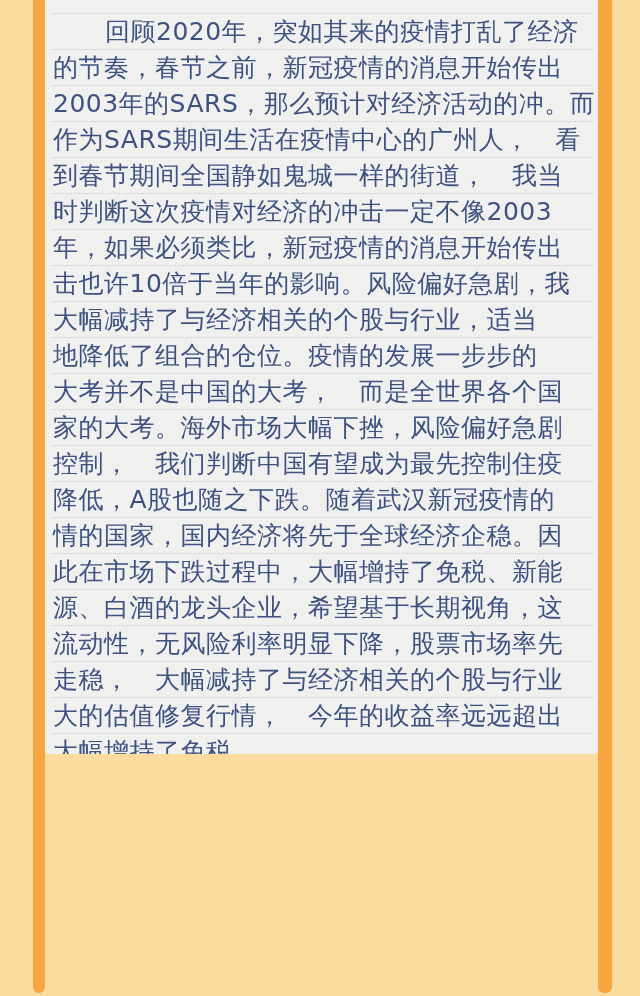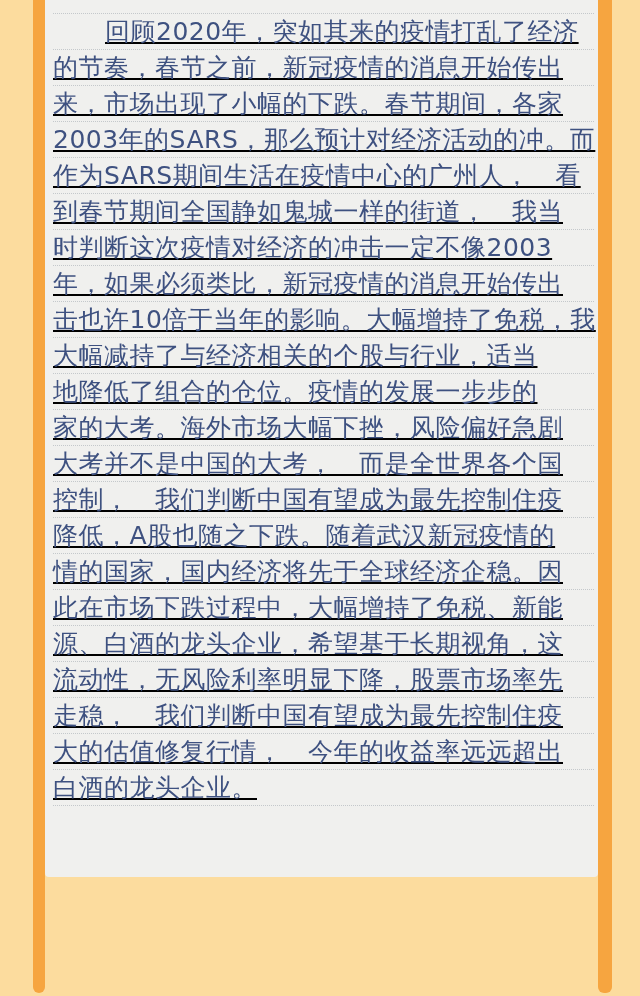--- a/index.html
+++ b/index.html
@@ -19,25 +19,24 @@
     font-family:"DejaVu Sans", sans-serif;
   }
   .frame-bar{
     position:absolute;top:0;height:993px;
     background:var(--frame);
   }
   .frame-bar.left{left:33px;width:12px;border-radius:0 0 6px 6px;}
   .frame-bar.right{left:598px;width:14px;border-radius:0 0 6px 6px;}
   .paper{
     position:absolute;left:45px;top:0;
-    width:553px;height:877px;
+    width:553px;height:754px;
     background:var(--paper);
     border-radius:0 0 4px 4px;
     overflow:hidden;
-    text-decoration:underline;
   }
   .rule-spacer{
     height:14px;
     margin:0 4px 0 8px;
     border-bottom:1px dotted var(--rule);
   }
   .row{
     height:36px;
     line-height:36px;
     margin:0 4px 0 8px;
@@ -55,33 +54,32 @@
 <body>
 
 <div class="frame-bar left"></div>
 <div class="frame-bar right"></div>
 
 <div class="paper">
   <div class="rule-spacer"></div>
 
 <div class="row indent">回顾2020年，突如其来的疫情打乱了经济</div>
     <div class="row">的节奏，春节之前，新冠疫情的消息开始传出</div>
-    <div class="row">来，市场出现了小幅的下跌。春节期间，各家</div>
     <div class="row">2003年的SARS，那么预计对经济活动的冲。而</div>
     <div class="row">作为SARS期间生活在疫情中心的广州人，　看</div>
     <div class="row">到春节期间全国静如鬼城一样的街道，　我当</div>
     <div class="row">时判断这次疫情对经济的冲击一定不像2003</div>
     <div class="row">年，如果必须类比，新冠疫情的消息开始传出</div>
-    <div class="row">击也许10倍于当年的影响。大幅增持了免税，我</div>
+    <div class="row">击也许10倍于当年的影响。风险偏好急剧，我</div>
     <div class="row">大幅减持了与经济相关的个股与行业，适当</div>
     <div class="row">地降低了组合的仓位。疫情的发展一步步的</div>
+    <div class="row">大考并不是中国的大考，　而是全世界各个国</div>
     <div class="row">家的大考。海外市场大幅下挫，风险偏好急剧</div>
-    <div class="row">大考并不是中国的大考，　而是全世界各个国</div>
     <div class="row">控制，　我们判断中国有望成为最先控制住疫</div>
     <div class="row">降低，A股也随之下跌。随着武汉新冠疫情的</div>
     <div class="row">情的国家，国内经济将先于全球经济企稳。因</div>
     <div class="row">此在市场下跌过程中，大幅增持了免税、新能</div>
     <div class="row">源、白酒的龙头企业，希望基于长期视角，这</div>
     <div class="row">流动性，无风险利率明显下降，股票市场率先</div>
-    <div class="row">走稳，　我们判断中国有望成为最先控制住疫</div>
+    <div class="row">走稳，　大幅减持了与经济相关的个股与行业</div>
     <div class="row">大的估值修复行情，　今年的收益率远远超出</div>
-    <div class="row">白酒的龙头企业。</div>
+    <div class="row">大幅增持了免税。</div>
   </div>
 
 </body></html>

